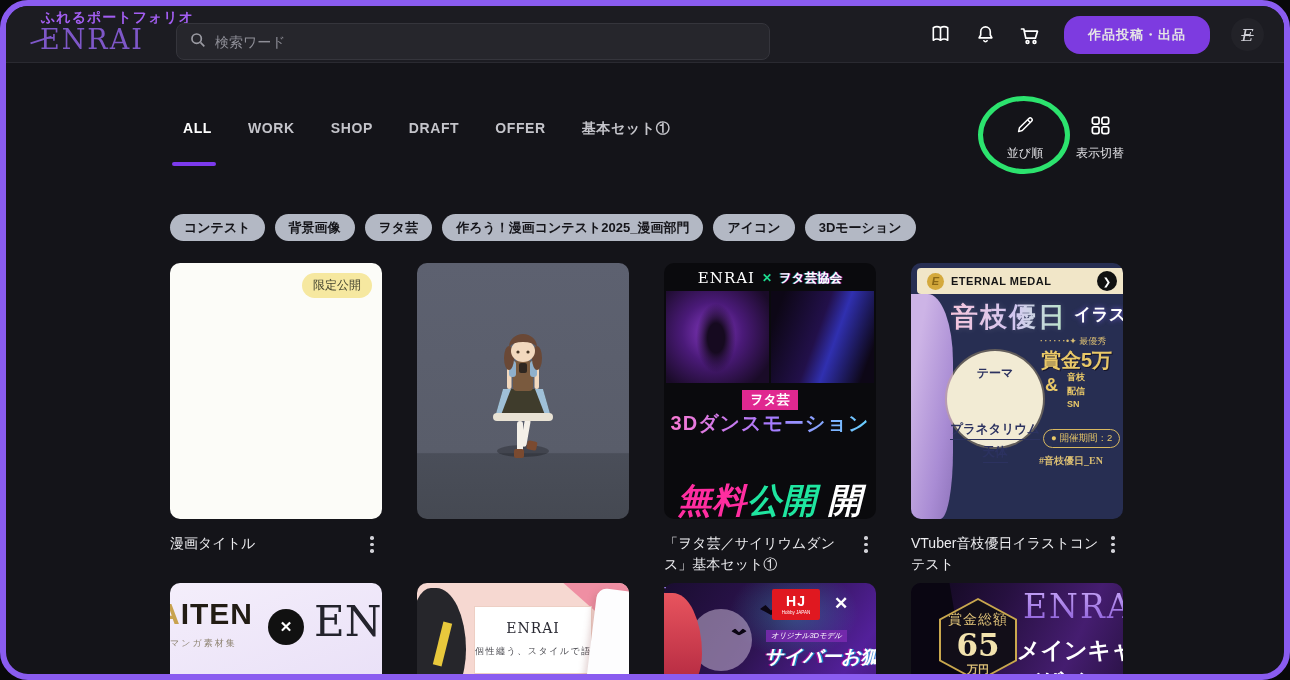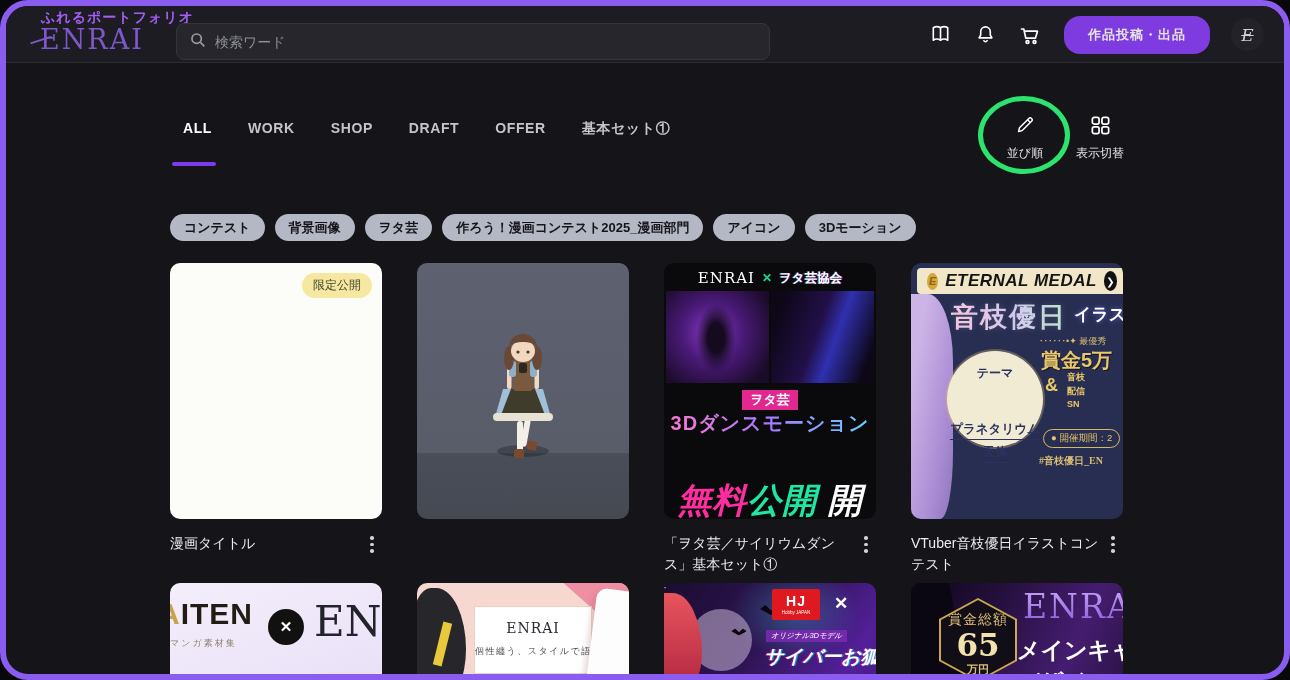--- a/index.html
+++ b/index.html
@@ -93,21 +93,21 @@
   .wota-bottom { position:absolute; top:172px; left:0; right:0; text-align:center; font-size:34px; font-weight:900;
                  letter-spacing:1px; font-style:italic;margin-top:43px; }
   .wota-free { color:#ff2da0; } .wota-open { color:#1fe6a0; } .wota-start { color:#fff; }
 
   
   .thumb-medal { background:#272e52; }
   .medal-band { position:absolute; top:5px; left:6px; right:-4px; height:26px; background:#f1e6c8; border-radius:4px;
                 display:flex; align-items:center; gap:7px; padding:0 10px; }
   .medal-coin { width:17px; height:17px; border-radius:50%; background:#d4a93c; color:#8a6716; font-size:11px;
                 font-weight:bold; display:flex; align-items:center; justify-content:center; font-style:italic; }
-  .medal-brand { font-size:17px; font-weight:900; font-style:italic; color:#151515; letter-spacing:.5px; white-space:nowrap; }
+  .medal-brand { font-size:11px; font-weight:900; color:#151515; letter-spacing:.5px; white-space:nowrap; }
   .medal-arrow { margin-left:auto; width:20px; height:20px; border-radius:50%; background:#111; color:#fff;
                  font-size:10px; display:flex; align-items:center; justify-content:center; }
   .medal-hair { position:absolute; left:0; top:31px; bottom:0; width:42px;
                 background:linear-gradient(100deg,#cdb4e6 20%,#a98cd4 70%,#8f74bc); border-radius:0 60% 30% 0 / 0 30% 30% 0; }
   .medal-name { position:absolute; left:40px; top:36px; font-size:27px; font-weight:900; letter-spacing:2px; white-space:nowrap;
                 background:linear-gradient(90deg,#f6c2da,#cfc3f0 55%,#b8e6c6); -webkit-background-clip:text;
                 background-clip:text; color:transparent; text-shadow:0 0 6px rgba(255,255,255,.15); }
   .medal-cat { position:absolute; left:163px; top:40px; font-size:17px; font-weight:900; color:#fff; white-space:nowrap;
                text-shadow:0 0 5px #6a5ad0; }
   .medal-deco { position:absolute; left:128px; top:72px; font-size:9px; color:#d8bc72; white-space:nowrap; }

